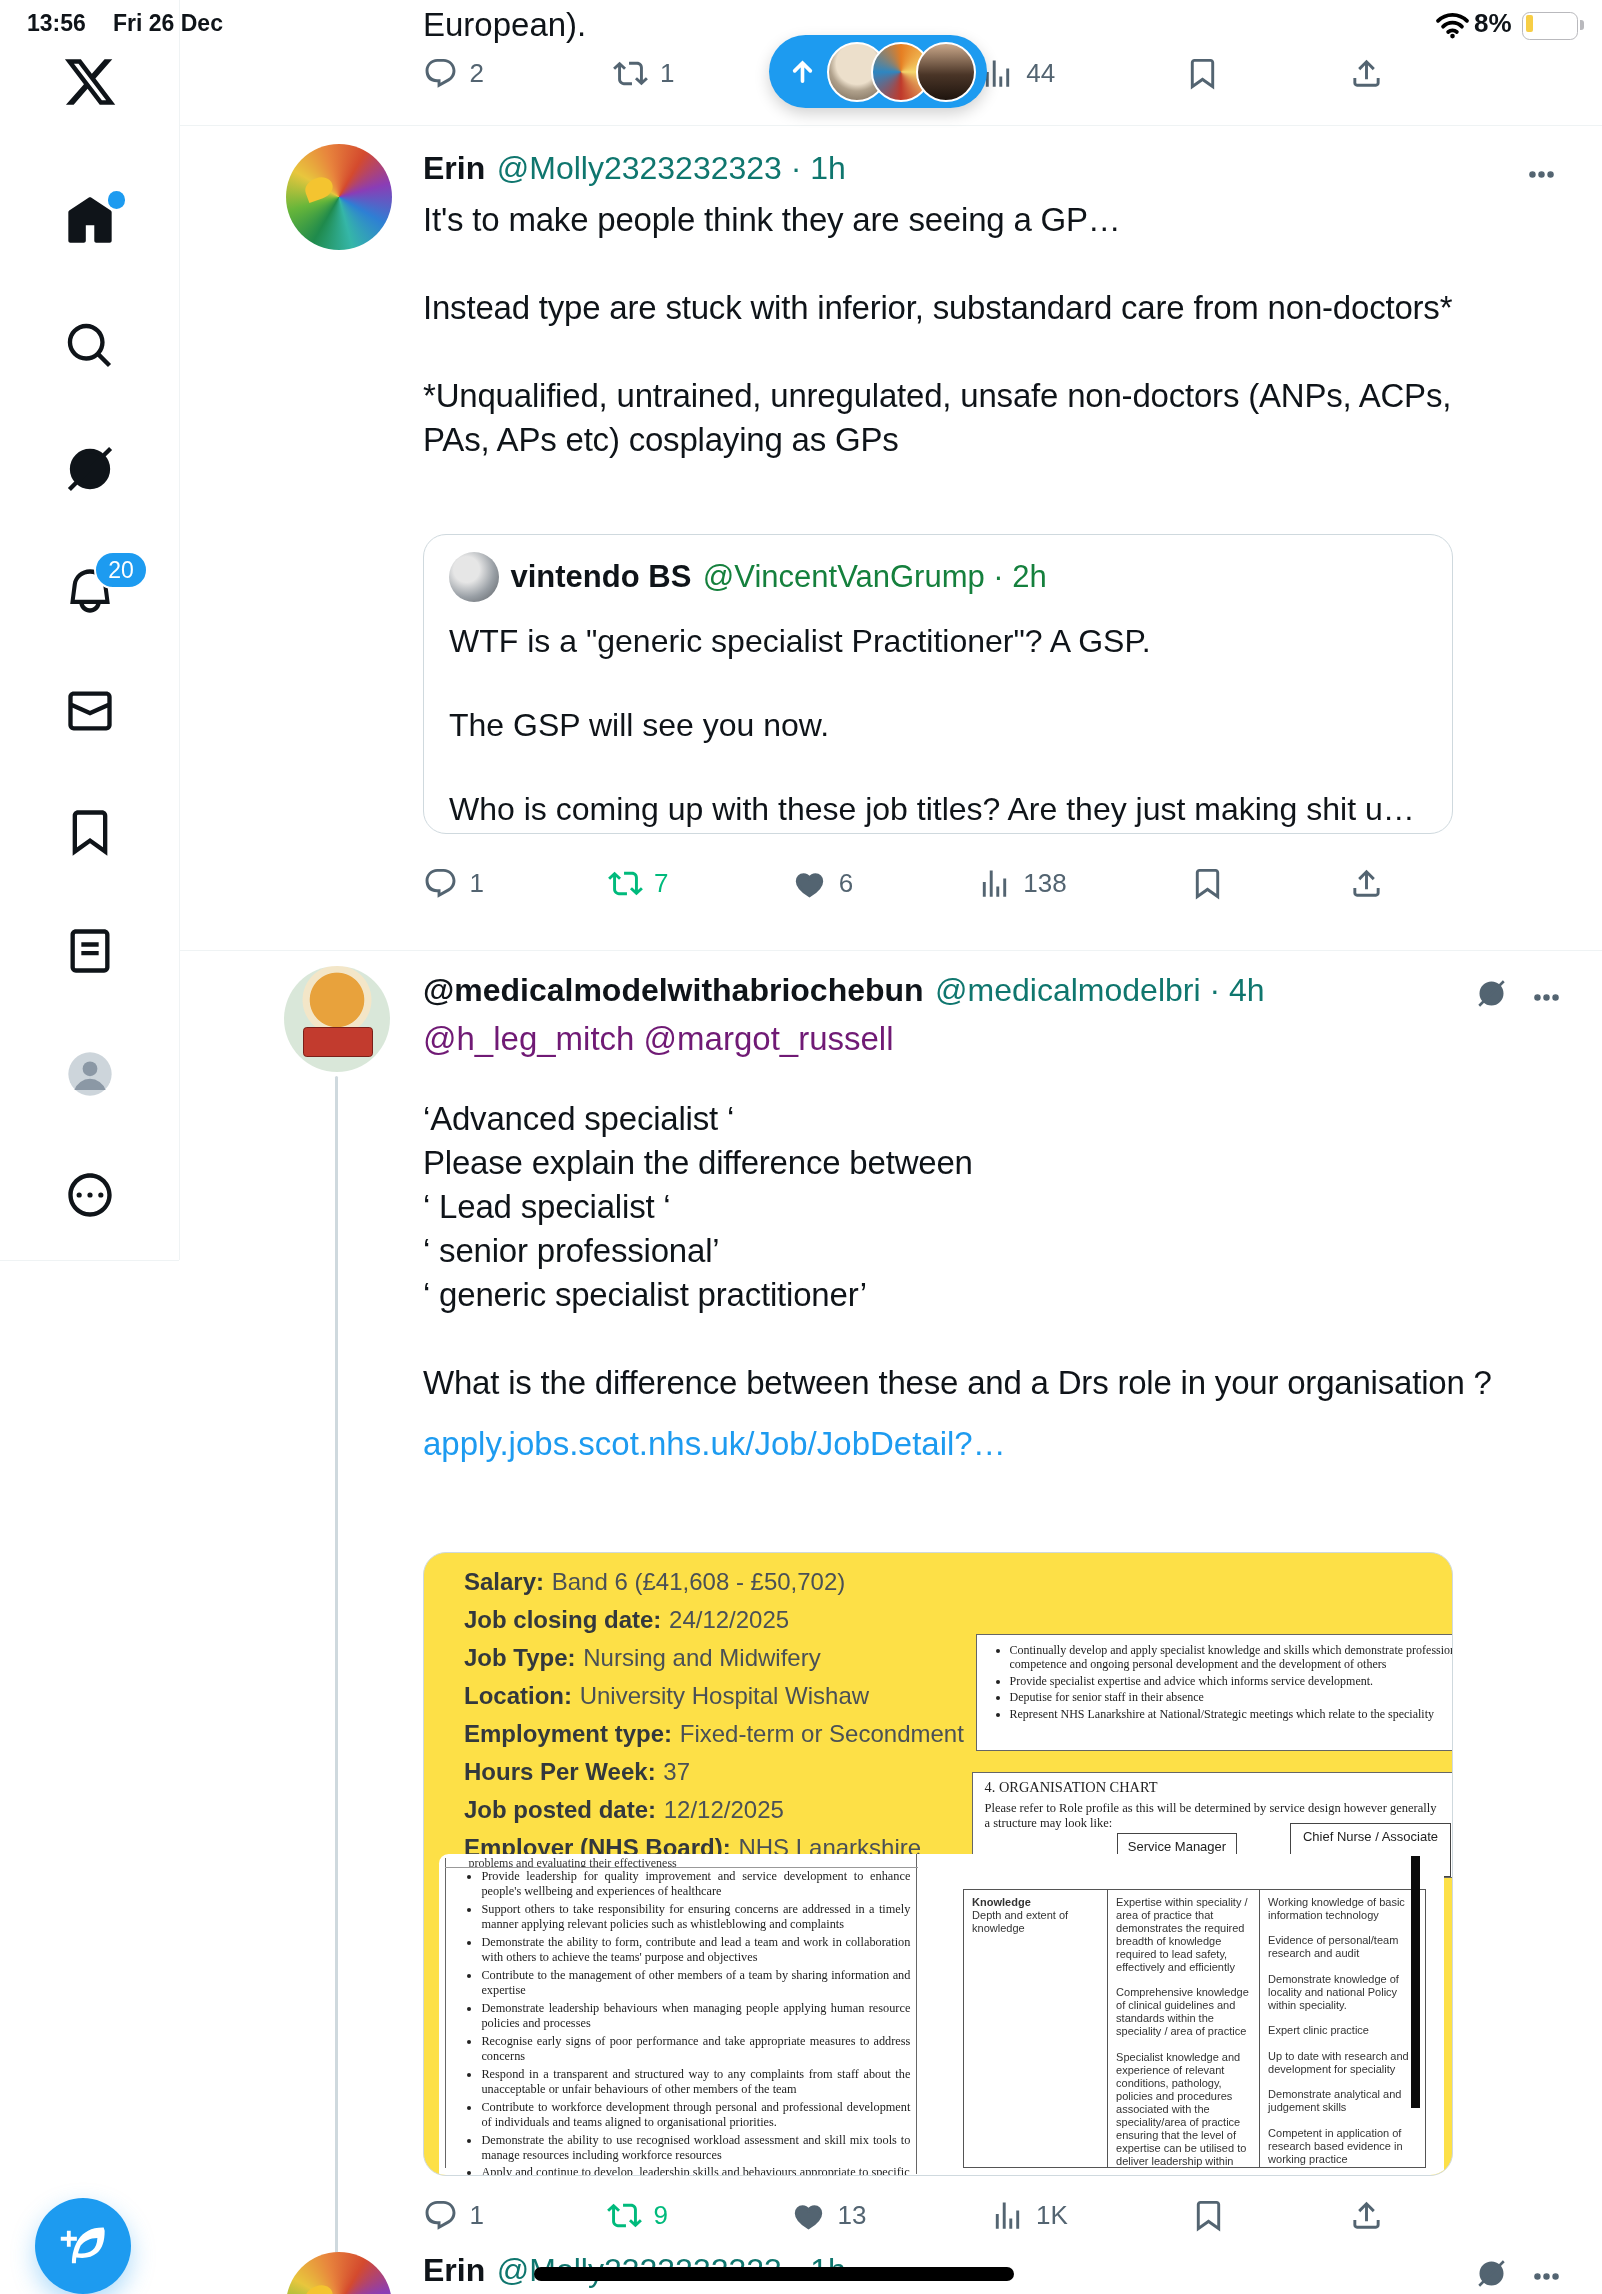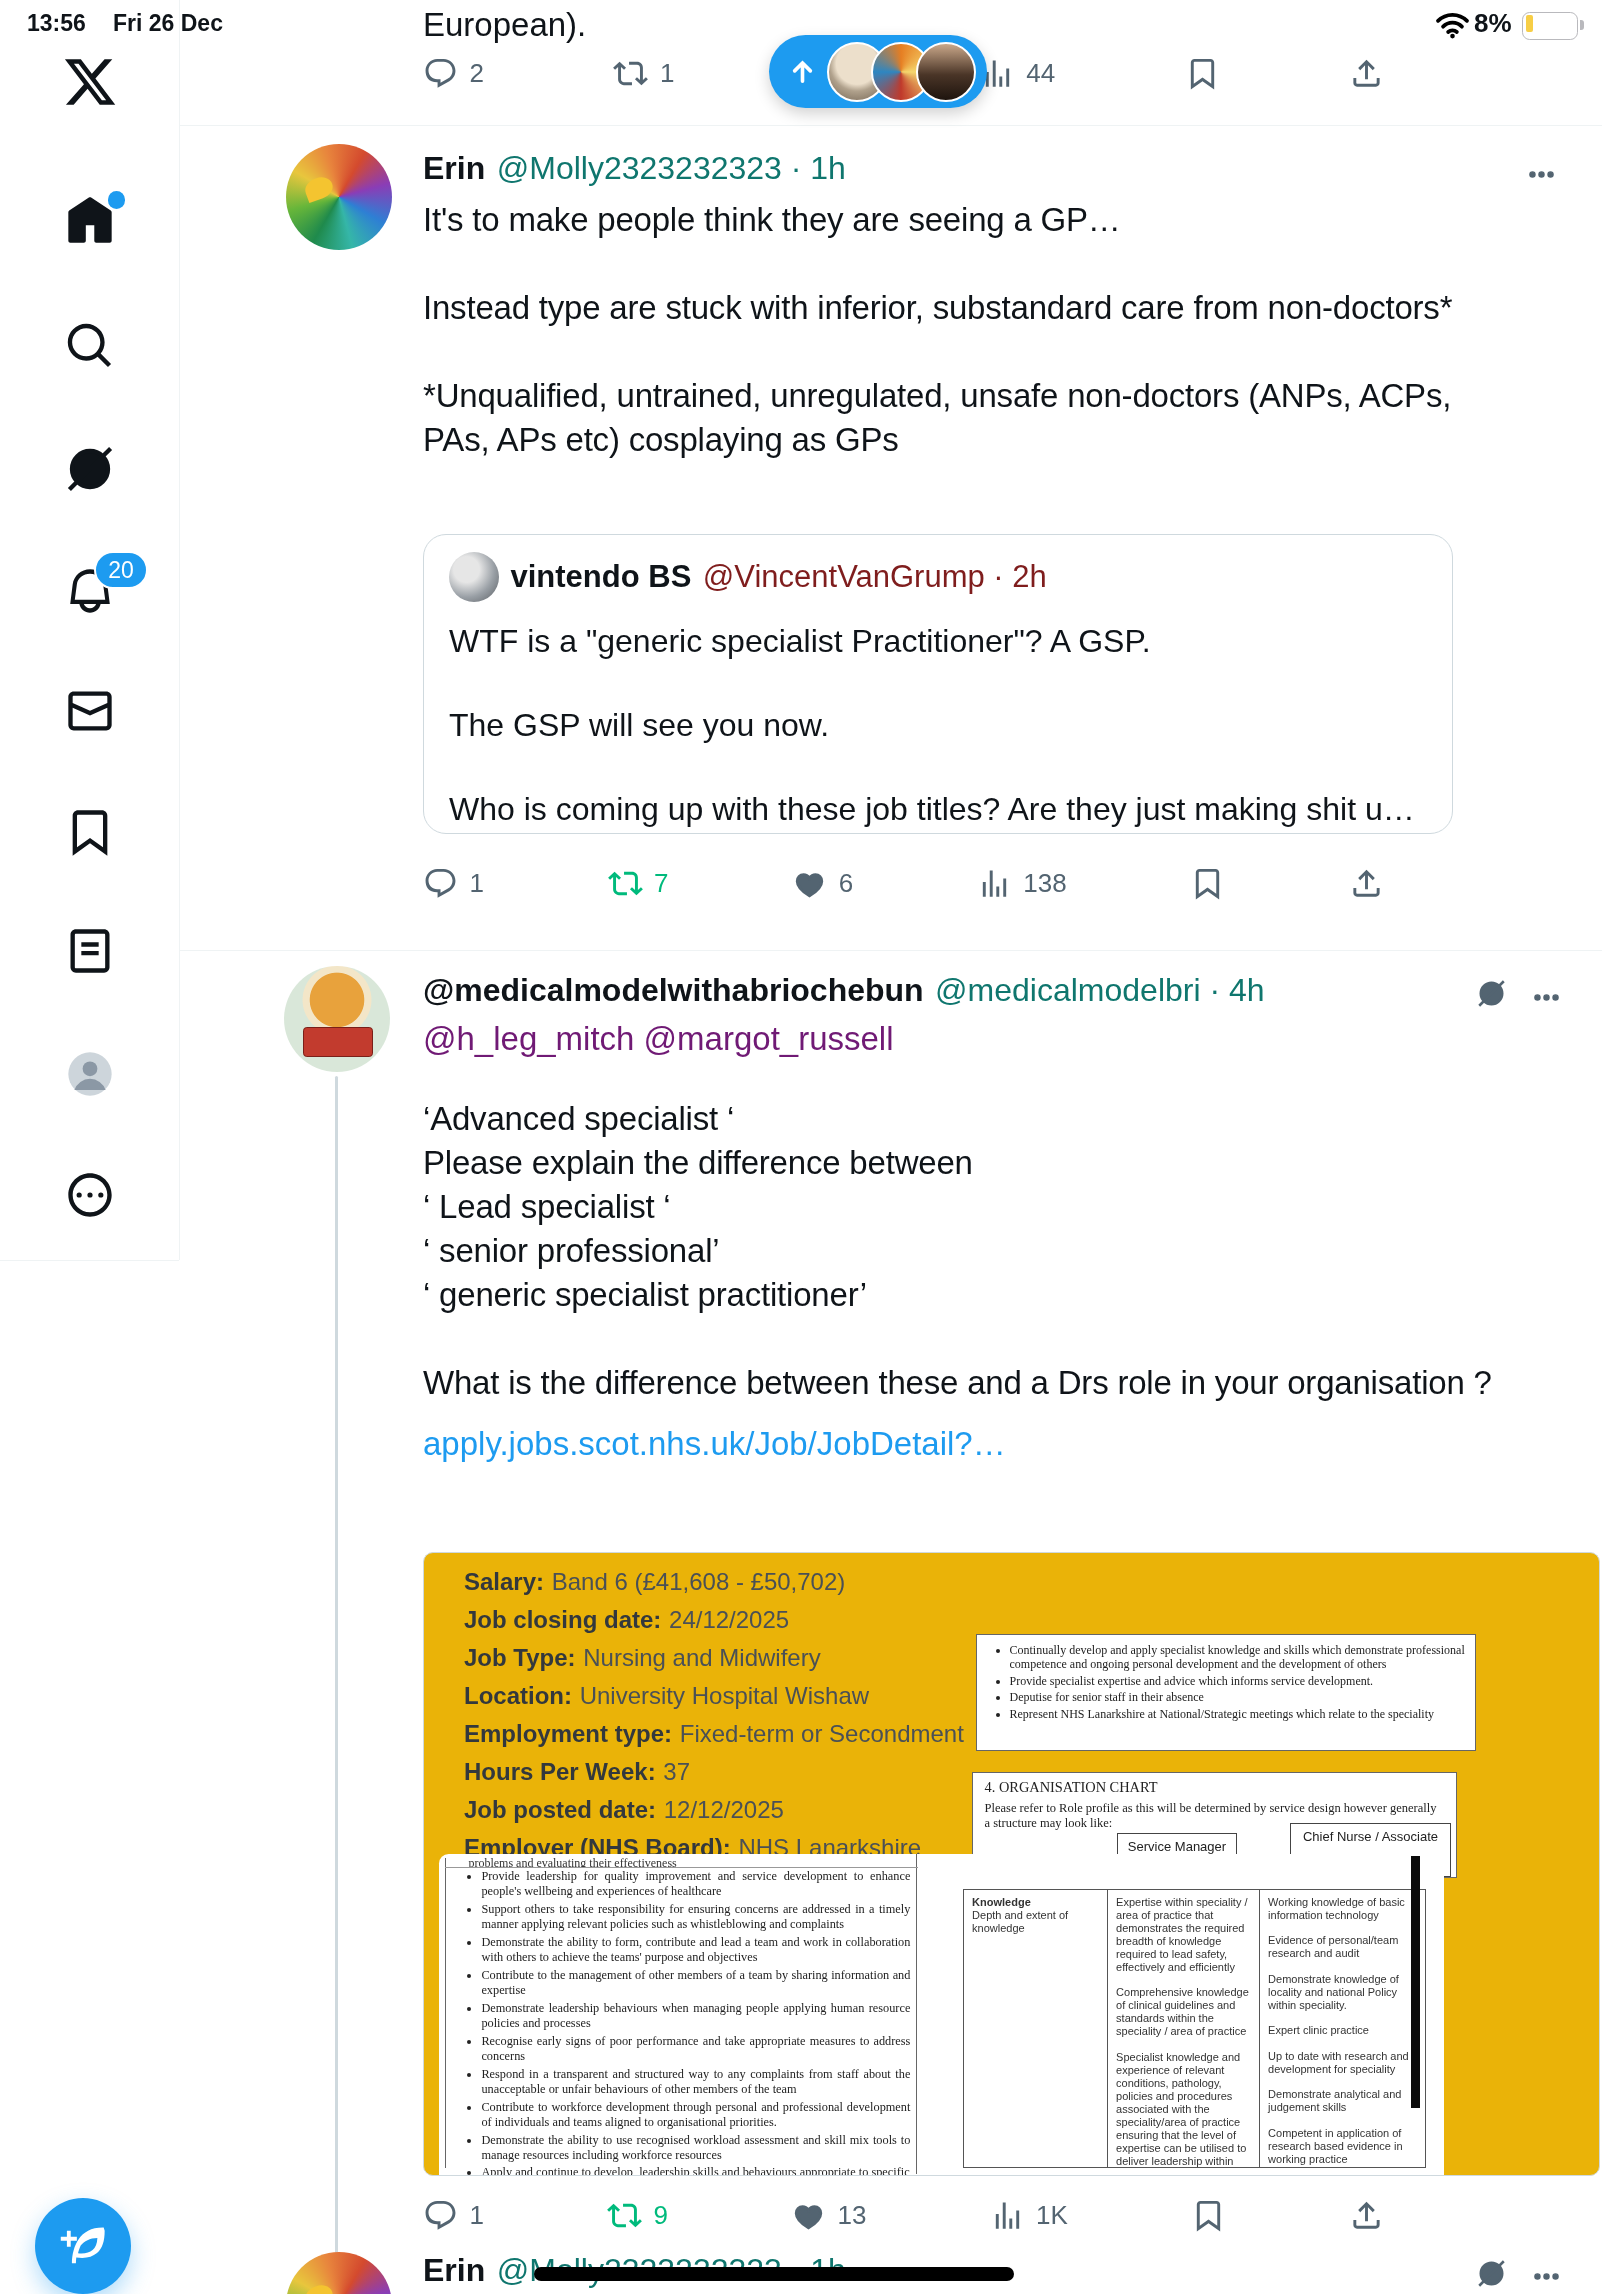--- a/index.html
+++ b/index.html
@@ -49,37 +49,37 @@
   .actions{left:423px;width:961px;display:flex;justify-content:space-between;align-items:center;color:#536471;font-size:26px}
   .act{display:flex;align-items:center;gap:11.5px}
   .act svg{width:35px;height:35px;fill:currentColor}
   .act.reposted{color:#00ba7c}
   .hiddenact{visibility:hidden}
 
   
   .qcard{left:423px;top:534px;width:1030px;height:300px;border:1px solid #cfd9de;border-radius:23px;box-sizing:border-box;padding:17.3px 25px}
   .qhead{display:flex;align-items:center;gap:11.5px;font-size:31px;white-space:nowrap}
   .qhead .nm{font-weight:700}
-  .qhead .meta{color:#7f1d1d}
+  .qhead .meta{color:#15803d}
   .qbody{margin-top:17.3px;font-size:32px;line-height:42px}
   .qbody .qpara{margin-bottom:42px;white-space:nowrap;overflow:hidden}
 
   
   .pill{left:769px;top:35px;height:73px;border-radius:38px;background:#1d9bf0;display:flex;align-items:center;
     padding:0 11.5px 0 19px;z-index:30;box-shadow:0 5.8px 15.4px rgba(0,0,0,.18)}
   .pill svg{width:29px;height:29px;stroke:#fff;fill:none;stroke-width:3;stroke-linecap:round}
   .pill .pav{width:56px;height:56px;border-radius:50%;border:2.9px solid #fff;margin-left:-15.4px;position:relative}
   .pill .pav:first-of-type{margin-left:9.6px}
   .pav1{background:radial-gradient(circle at 50% 35%,#ecdfcb 0 45%,#b0a18c 60%,#6e5f4e 100%)}
   .pav2{background:conic-gradient(#e67e22,#f5d76e,#c0392b,#2e86c1,#e67e22)}
   .pav3{background:linear-gradient(180deg,#caa88a 0%,#4a3527 55%,#1e140e 100%)}
 
   
-  .jcard{left:423px;top:1552px;width:1177px;height:624px;border:1px solid #cfd9de;border-radius:10px;
-    box-sizing:border-box;overflow:hidden;background:#eab308}
+  .jcard{left:423px;top:1552px;width:1030px;height:624px;border:1px solid #cfd9de;border-radius:23px;
+    box-sizing:border-box;overflow:hidden;background:#fde047}
   .jd{position:absolute;left:40px;top:15.4px;width:538px}
   .jd .row{height:38px;font-size:24px;color:#4a5056;white-space:nowrap}
   .jd .jl{font-weight:700;color:#33383d;margin-right:7.7px}
   .doc{font-family:"Liberation Serif",serif;color:#222}
   .panel-right{position:absolute;left:552px;top:81px;width:500px;height:117px;border:1.4px solid #666;
     box-sizing:border-box;padding:7.7px 7.7px 5.8px 11.5px;background:#fff;overflow:hidden}
   .panel-right ul,.bl-list ul{margin:0;padding-left:21px}
   .panel-right li{font-size:12px;line-height:14.6px;margin-bottom:1.9px}
   .panel-org{position:absolute;left:548px;top:219px;width:485px;height:106px;border:1.4px solid #666;
     box-sizing:border-box;padding:5.8px 11.5px;background:#fff;overflow:hidden}

